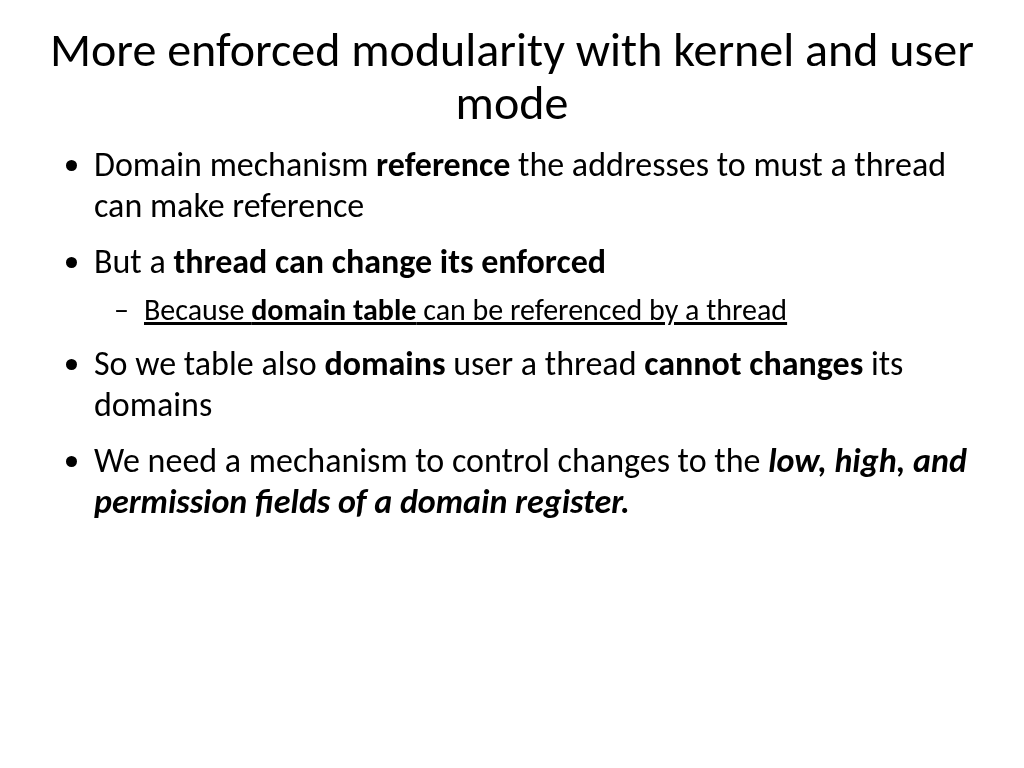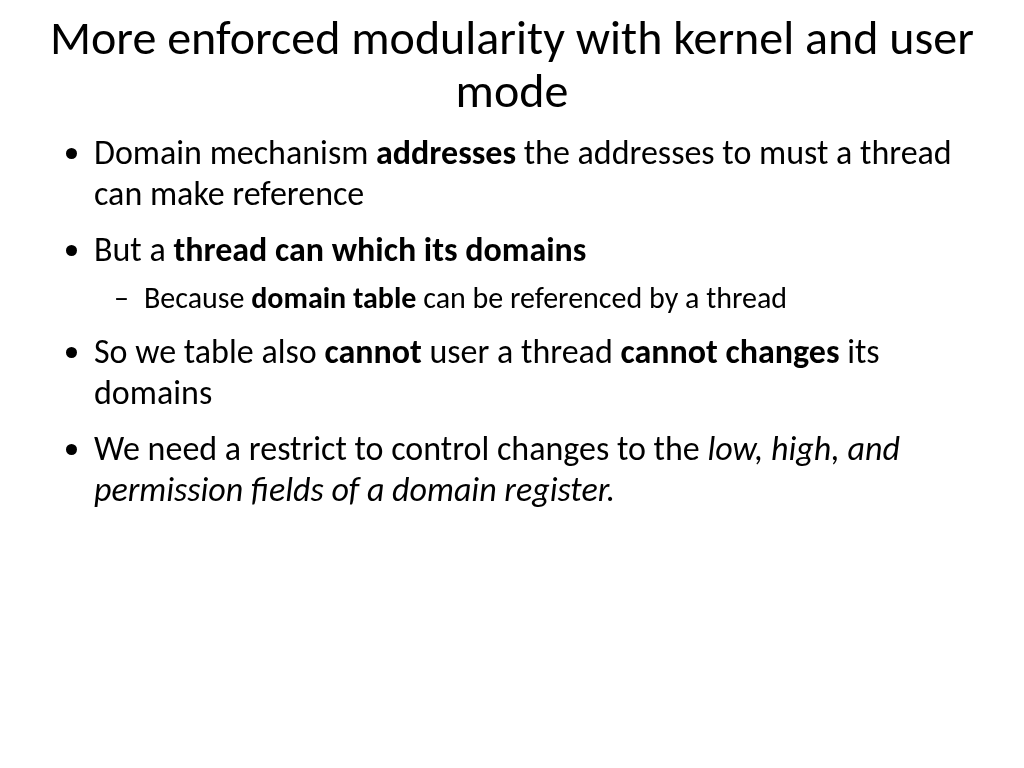--- a/index.html
+++ b/index.html
@@ -8,21 +8,21 @@
     width: 1024px;
     height: 768px;
     background: #fff;
     font-family: Calibri, "Segoe UI", Arial, sans-serif;
     color: #000;
   }
   .slide {
     width: 1024px;
     height: 768px;
     box-sizing: border-box;
-    padding: 12px 40px 20px 40px;
+    padding: 24px 40px 20px 40px;
   }
   h1.title {
     margin: 0 0 14px 0;
     text-align: center;
     font-weight: 400;
     font-size: 48px;
     line-height: 1.1;
   }
   ul.level1 {
     margin: 0;
@@ -36,52 +36,53 @@
   }
   ul.level2 {
     margin: 10px 0 0 0;
     padding-left: 50px;
     font-size: 30px;
     list-style: none;
   }
   ul.level2 > li {
     position: relative;
     margin-bottom: 8px;
+    text-decoration: underline;
   }
   ul.level2 > li::before {
     content: "–";
     position: absolute;
     left: -30px;
   }
   .b { font-weight: 700; }
-  .i { font-style: italic; }
+  .i { font-style: italic; font-weight: bold; }
 </style>
 </head>
 <body>
 
 <div class="slide">
   <h1 class="title">More enforced modularity with kernel and user mode</h1>
 
   <ul class="level1">
 
     <li>
-      <span>Domain mechanism </span><span class="b">addresses</span><span> the addresses to must a thread can make reference</span>
+      <span>Domain mechanism </span><span class="b">reference</span><span> the addresses to must a thread can make reference</span>
     </li>
 
     <li>
-      <span>But a </span><span class="b">thread can which its domains</span>
+      <span>But a </span><span class="b">thread can change its enforced</span>
       <ul class="level2">
         <li>
           <span>Because </span><span class="b">domain table</span><span> can be referenced by a thread</span>
         </li>
       </ul>
     </li>
 
     <li>
-      <span>So we table also </span><span class="b">cannot</span><span> user a thread </span><span class="b">cannot changes</span><span> its domains</span>
+      <span>So we table also </span><span class="b">domains</span><span> user a thread </span><span class="b">cannot changes</span><span> its domains</span>
     </li>
 
     <li>
-      <span>We need a restrict to control changes to the </span><span class="i">low, high, and permission fields of a domain register.</span>
+      <span>We need a mechanism to control changes to the </span><span class="i">low, high, and permission fields of a domain register.</span>
     </li>
 
   </ul>
 </div>
 
 </body></html>

